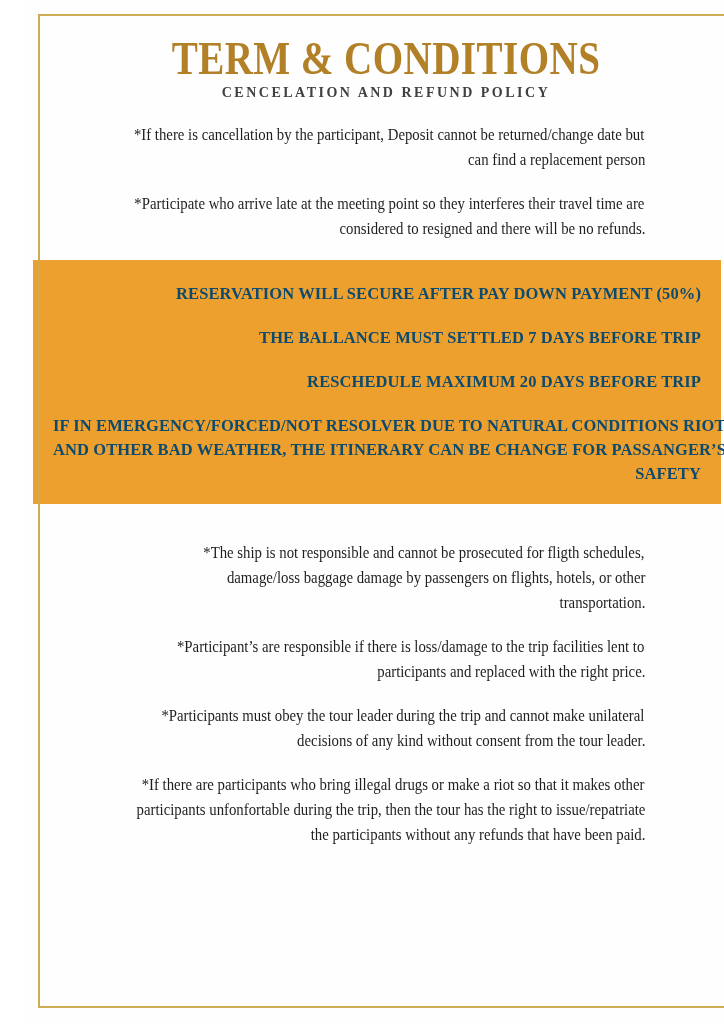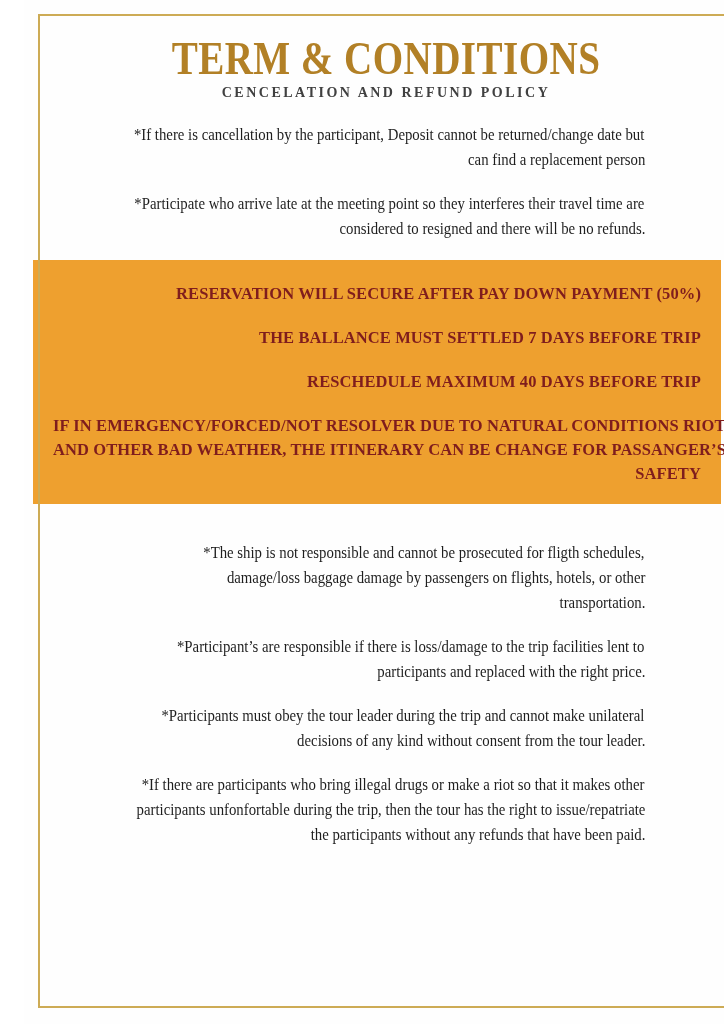--- a/index.html
+++ b/index.html
@@ -76,21 +76,21 @@
   .para .line.cont {
     margin-left: 8px;
   }
   .hl-box {
     background: #eea02f;
     margin: 18px 11px 36px -7px; 
     padding: 22px 20px 18px 20px;
   }
   .hl-box .para {
     margin: 0 0 20px 0;
-    color: #7f1d1d;
+    color: #0c4a6e;
     font-weight: 700;
   }
   .hl-box .para:last-child {
     margin-bottom: 0;
   }
   .hl-box .para .line {
     font-size: 16.5px;
     line-height: 24px;
     transform: none;
     letter-spacing: 0.1px;
@@ -124,21 +124,21 @@
     </section>
 
     <section class="hl-box">
       <div class="para">
         <div class="line">RESERVATION WILL SECURE AFTER PAY DOWN PAYMENT (50%)</div>
       </div>
       <div class="para">
         <div class="line">THE BALLANCE MUST SETTLED 7 DAYS BEFORE TRIP</div>
       </div>
       <div class="para">
-        <div class="line">RESCHEDULE MAXIMUM 40 DAYS BEFORE TRIP</div>
+        <div class="line">RESCHEDULE MAXIMUM 20 DAYS BEFORE TRIP</div>
       </div>
       <div class="para">
         <div class="line">IF IN EMERGENCY/FORCED/NOT RESOLVER DUE TO NATURAL CONDITIONS RIOTS,</div>
         <div class="line">AND OTHER BAD WEATHER, THE ITINERARY CAN BE CHANGE FOR PASSANGER’S</div>
         <div class="line">SAFETY</div>
       </div>
     </section>
 
     <section class="terms terms-bottom">
       <div class="para">

